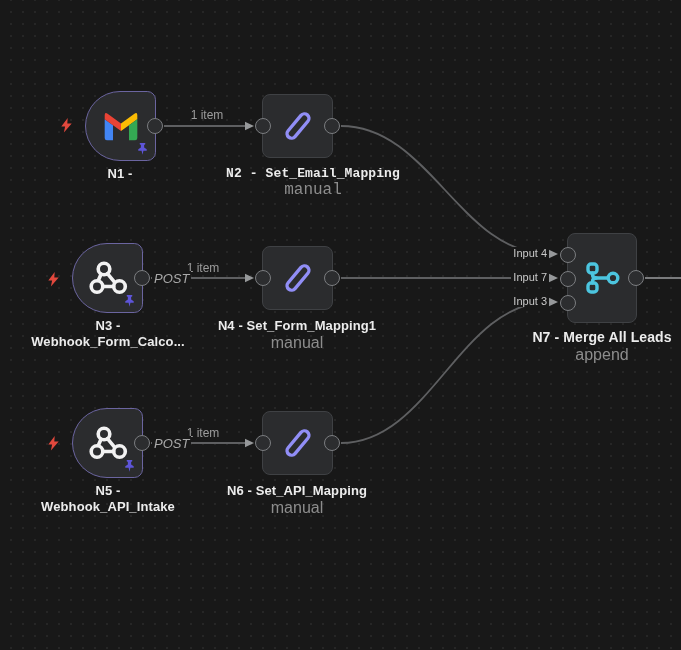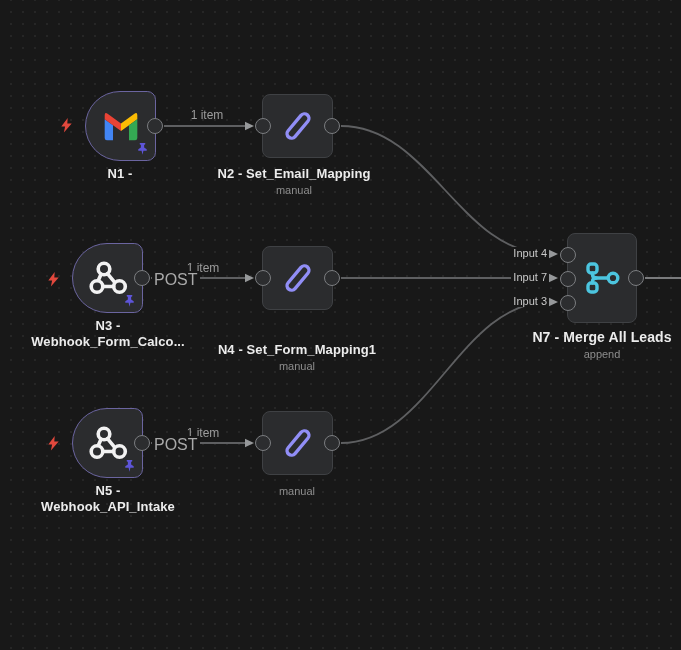--- a/index.html
+++ b/index.html
@@ -37,29 +37,29 @@
   .port.out { right:-8px; top:calc(50% - 8px); }
   .port.in  { left:-8px;  top:calc(50% - 8px); }
   .port.m1 { left:-8px; top:13px; }
   .port.m2 { left:-8px; top:37px; }
   .port.m3 { left:-8px; top:61px; }
 
   .bolt { position:absolute; z-index:2; line-height:0; }
 
   .node-label { position:absolute; z-index:2; width:220px; text-align:center; }
   .node-title { font-size:13px; font-weight:600; color:#ececec; line-height:15.5px; letter-spacing:.1px; }
-  .node-sub   { font-size:11px; color:#8d8d8d; line-height:15px; margin-top:1px; }
+  .node-sub   { font-size:16px; color:#8d8d8d; line-height:15px; margin-top:1px; }
 
   .conn-label {
     position:absolute; z-index:2; font-size:12px; color:#9c9c9c;
     width:60px; text-align:center;
   }
   .method-label {
-    position:absolute; z-index:2; font-size:16px; color:#a9a9a9;
-    background:#181818; padding:0 2px;
+    position:absolute; z-index:2; font-size:13px; color:#a9a9a9;
+    background:#181818; padding:0 2px;font-style:italic;
   }
   .input-label {
     position:absolute; z-index:2; font-size:11px; color:#c9c9c9;
     background:#181818; padding:0 2px;
   }
 </style>
 </head>
 <body>
 
 <div class="canvas">
@@ -217,41 +217,42 @@
   <span class="method-label" style="left:152px; top:436px;">POST</span>
 
   <span class="input-label" style="right:132px; top:247px;">Input 4</span>
   <span class="input-label" style="right:132px; top:271px;">Input 7</span>
   <span class="input-label" style="right:132px; top:295px;">Input 3</span>
 
   <div class="node-label" style="left:10px; top:166px;">
     <div class="node-title">N1 -</div>
   </div>
 
-  <div class="node-label" style="left:184px; top:166px;">
+  <div class="node-label" style="left:203px; top:166px;font-family:Liberation Mono, monospace;">
     <div class="node-title">N2 - Set_Email_Mapping</div>
     <div class="node-sub">manual</div>
   </div>
 
   <div class="node-label" style="left:-2px; top:318px;">
     <div class="node-title">N3 -</div>
     <div class="node-title">Webhook_Form_Calco...</div>
   </div>
 
-  <div class="node-label" style="left:187px; top:318px;margin-top:24px;">
+  <div class="node-label" style="left:187px; top:318px;">
     <div class="node-title">N4 - Set_Form_Mapping1</div>
     <div class="node-sub">manual</div>
   </div>
 
   <div class="node-label" style="left:-2px; top:483px;">
     <div class="node-title">N5 -</div>
     <div class="node-title">Webhook_API_Intake</div>
   </div>
 
   <div class="node-label" style="left:187px; top:483px;">
+    <div class="node-title">N6 - Set_API_Mapping</div>
     <div class="node-sub">manual</div>
   </div>
 
   <div class="node-label" style="left:492px; top:330px;">
     <div class="node-title" style="font-size:14px;">N7 - Merge All Leads</div>
     <div class="node-sub">append</div>
   </div>
 
 </div>
 

